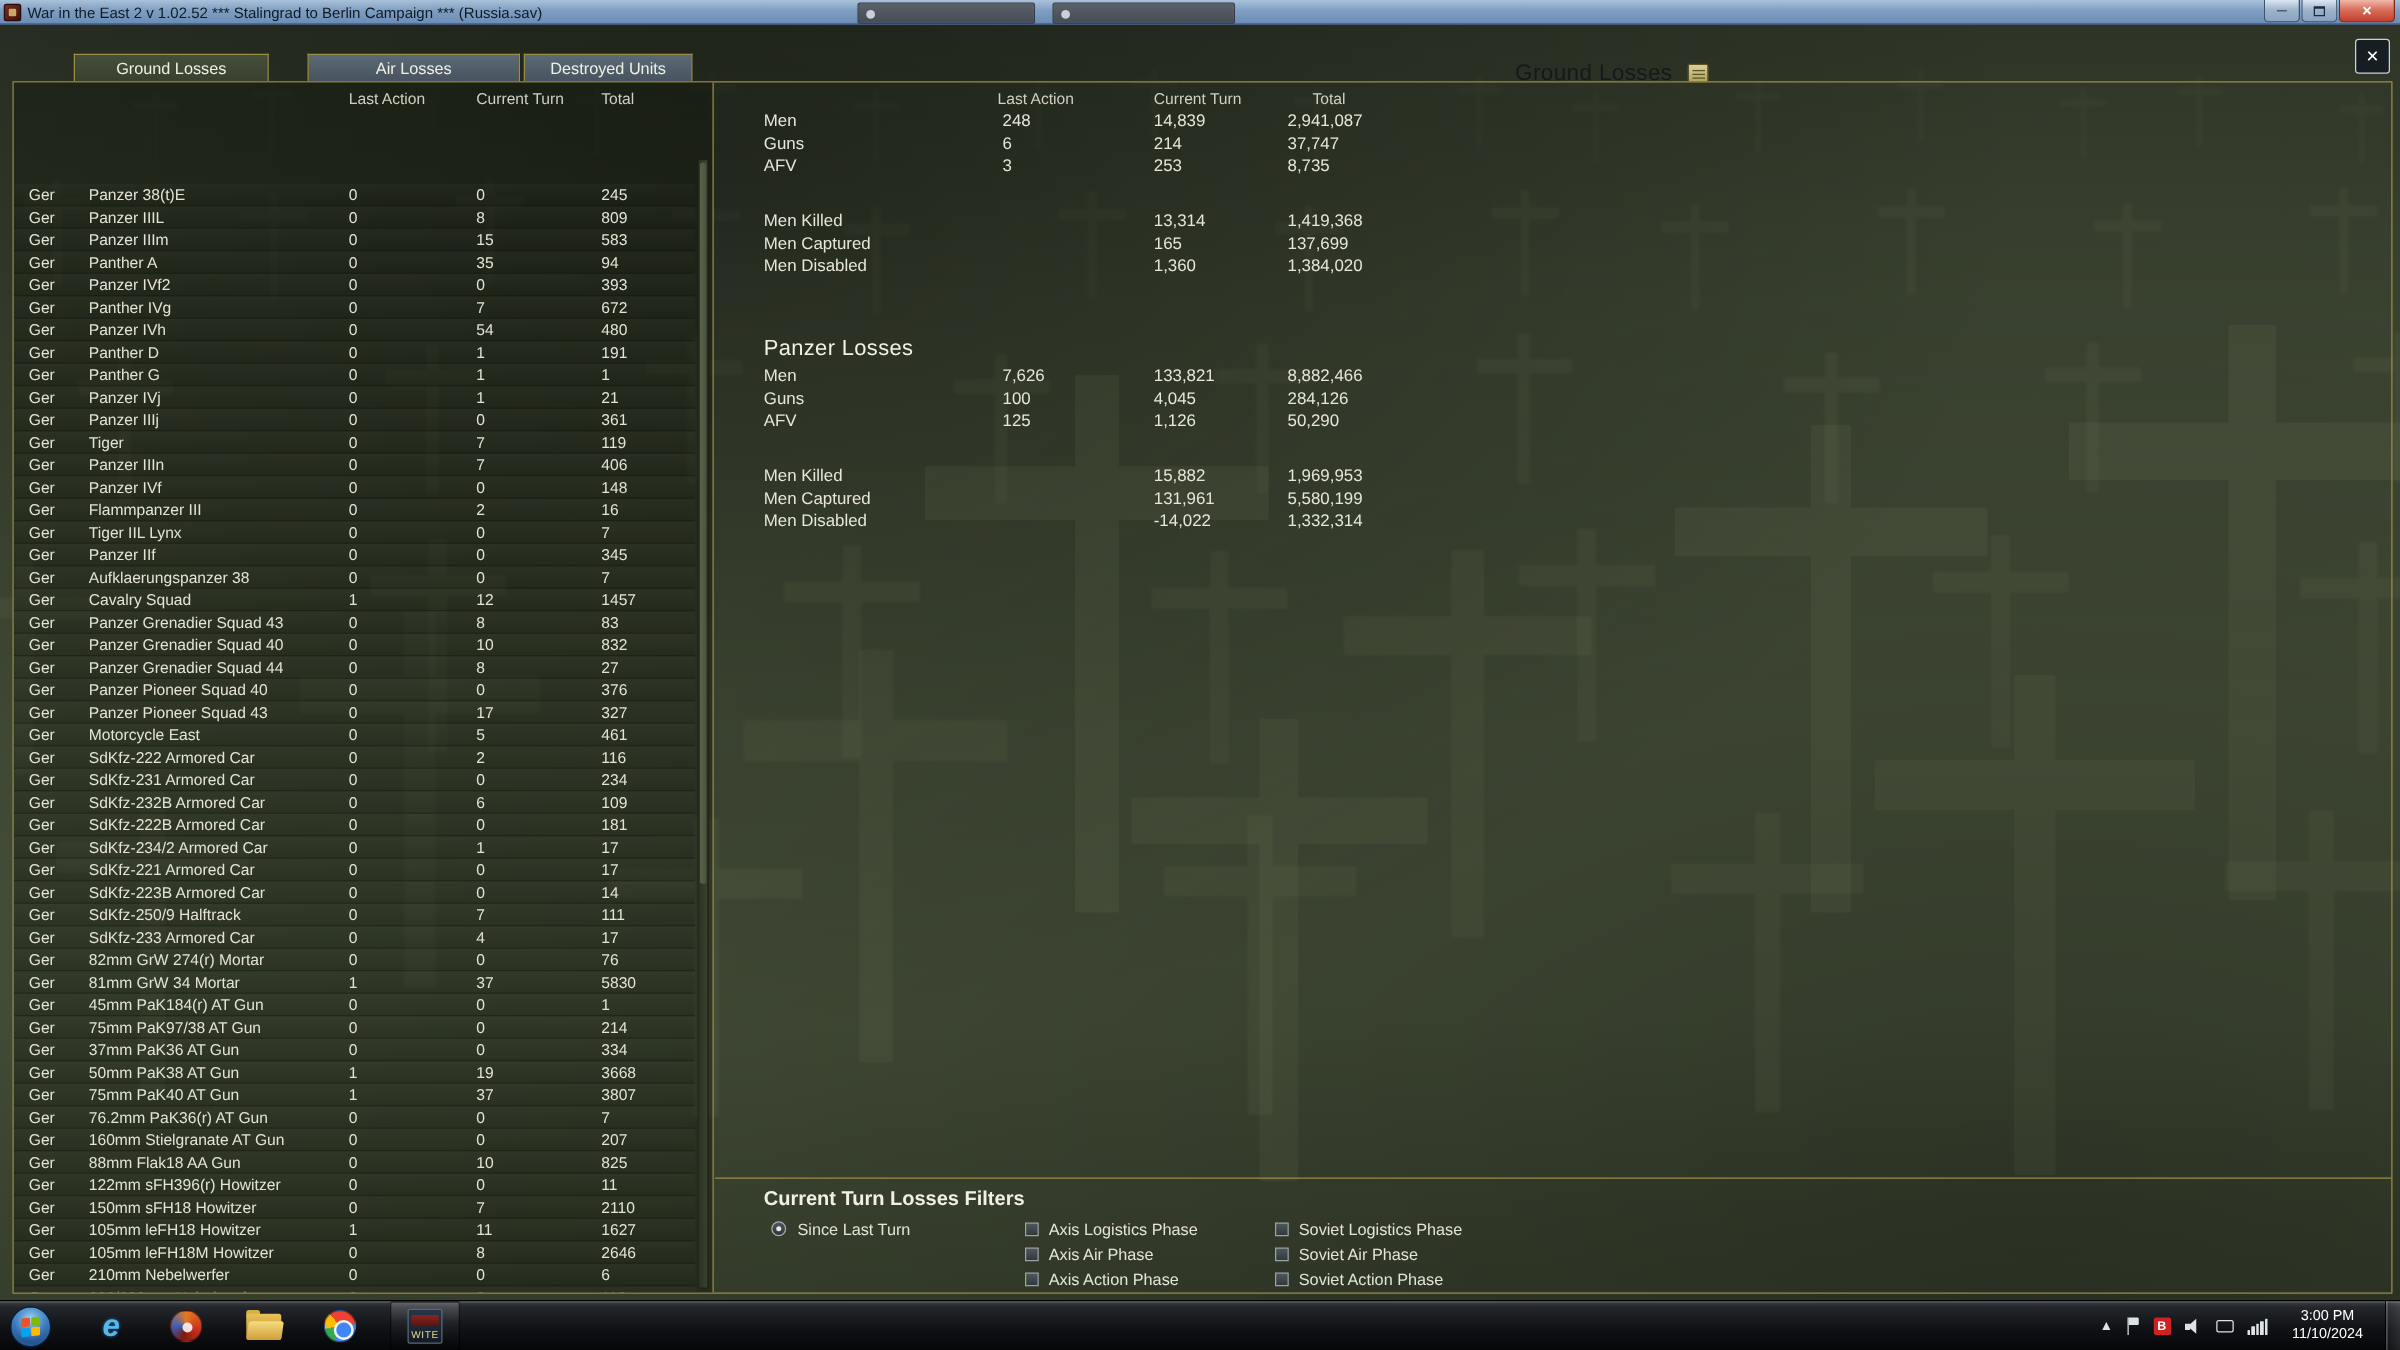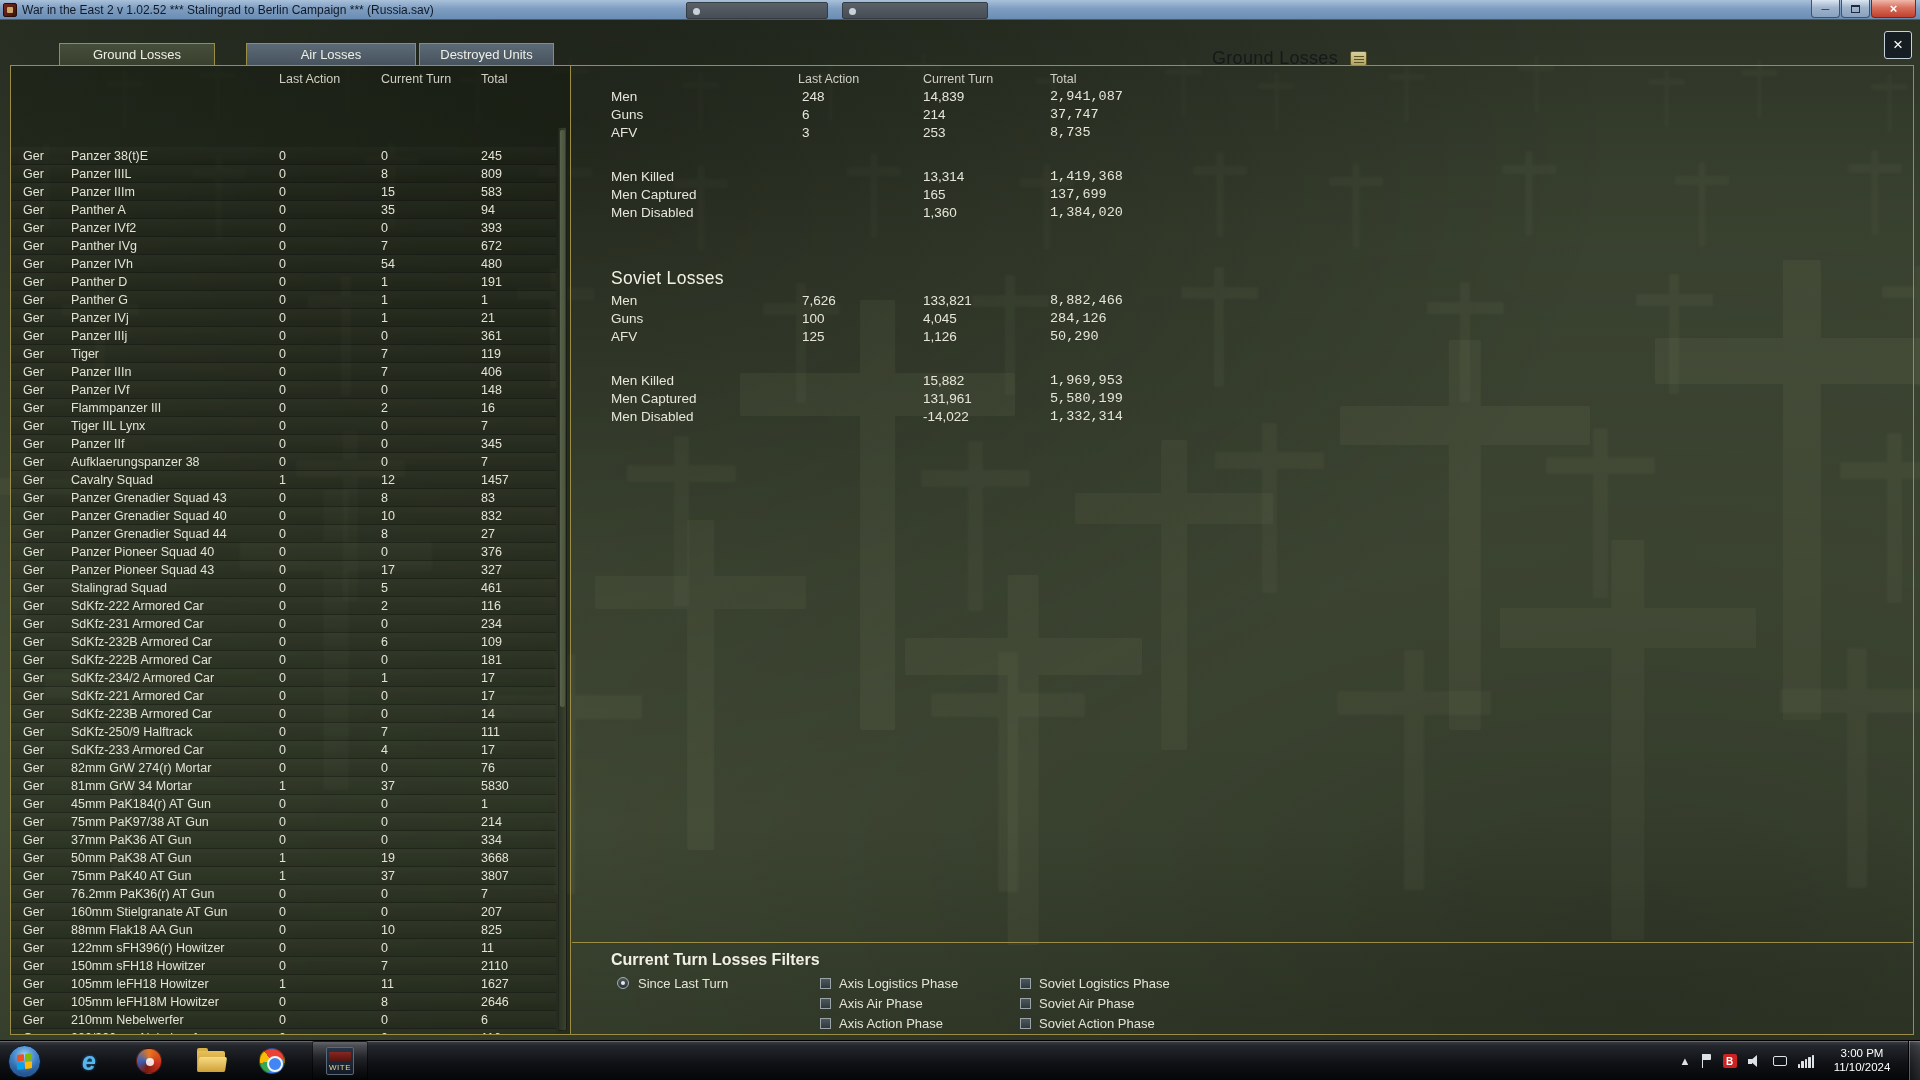--- a/index.html
+++ b/index.html
@@ -84,21 +84,21 @@
     background:linear-gradient(90deg,#59634b,#4a543e); border-radius:2px; }
 
   
   .right-panel { position:absolute; left:561px; right:0; top:0; bottom:0; overflow:hidden; }
   .r-head { position:absolute; top:6px; font-size:12.5px; color:#cfcfc3; }
   .rh-la{left:226px;} .rh-ct{left:351px;} .rh-tot{left:478px;}
   .losses-section { position:absolute; left:39px; width:640px; }
   .losses-heading { height:24px; font-size:17.5px; color:#f2f1e6; letter-spacing:.3px; }
   .lrow { position:relative; height:18px; font-size:13.5px; color:#e6e6da; }
   .lrow span { position:absolute; top:1px; white-space:nowrap; }
-  .s-label{left:0;} .s-la{left:191px;} .s-ct{left:312px;} .s-tot{left:439px;font-family:Liberation Mono, monospace;}
+  .s-label{left:0;} .s-la{left:191px;} .s-ct{left:312px;} .s-tot{left:419px;}
   .group-gap { height:26px; }
 
   
   .filters { position:absolute; left:0; right:0; bottom:0; height:92px; border-top:1px solid #9b8d45; }
   .filters-title { position:absolute; left:39px; top:8px; font-size:16px; font-weight:bold; color:#f1f0e5; }
   .radio-item { position:absolute; left:45px; top:33px; display:flex; align-items:center; gap:9px; height:14px; }
   .radio-circ { width:12px; height:12px; border-radius:50%; border:1px solid #a5afb3;
     background:linear-gradient(#4e585c,#2c3438); position:relative; }
   .radio-circ::after { content:""; position:absolute; left:3px; top:3px; width:4px; height:4px; border-radius:50%; background:#e9e9e2; }
   .chk-item { position:absolute; display:flex; align-items:center; gap:8px; height:14px; }
@@ -602,21 +602,21 @@
             </div>
             <div class="urow">
               <span class="c-ger">Ger</span>
               <span class="c-name">Panzer Pioneer Squad 43</span>
               <span class="c-la">0</span>
               <span class="c-ct">17</span>
               <span class="c-tot">327</span>
             </div>
             <div class="urow">
               <span class="c-ger">Ger</span>
-              <span class="c-name">Stalingrad Squad</span>
+              <span class="c-name">Motorcycle East</span>
               <span class="c-la">0</span>
               <span class="c-ct">5</span>
               <span class="c-tot">461</span>
             </div>
             <div class="urow">
               <span class="c-ger">Ger</span>
               <span class="c-name">SdKfz-222 Armored Car</span>
               <span class="c-la">0</span>
               <span class="c-ct">2</span>
               <span class="c-tot">116</span>
@@ -833,21 +833,21 @@
                 <span class="s-tot">137,699</span>
               </div>
               <div class="lrow">
                 <span class="s-label">Men Disabled</span>
                 <span class="s-la"></span>
                 <span class="s-ct">1,360</span>
                 <span class="s-tot">1,384,020</span>
               </div>
             </div>
             <div class="losses-section" style="top: 202px;">
-              <div class="losses-heading">Soviet Losses</div>
+              <div class="losses-heading">Panzer Losses</div>
               <div class="lrow">
                 <span class="s-label">Men</span>
                 <span class="s-la">7,626</span>
                 <span class="s-ct">133,821</span>
                 <span class="s-tot">8,882,466</span>
               </div>
               <div class="lrow">
                 <span class="s-label">Guns</span>
                 <span class="s-la">100</span>
                 <span class="s-ct">4,045</span>

